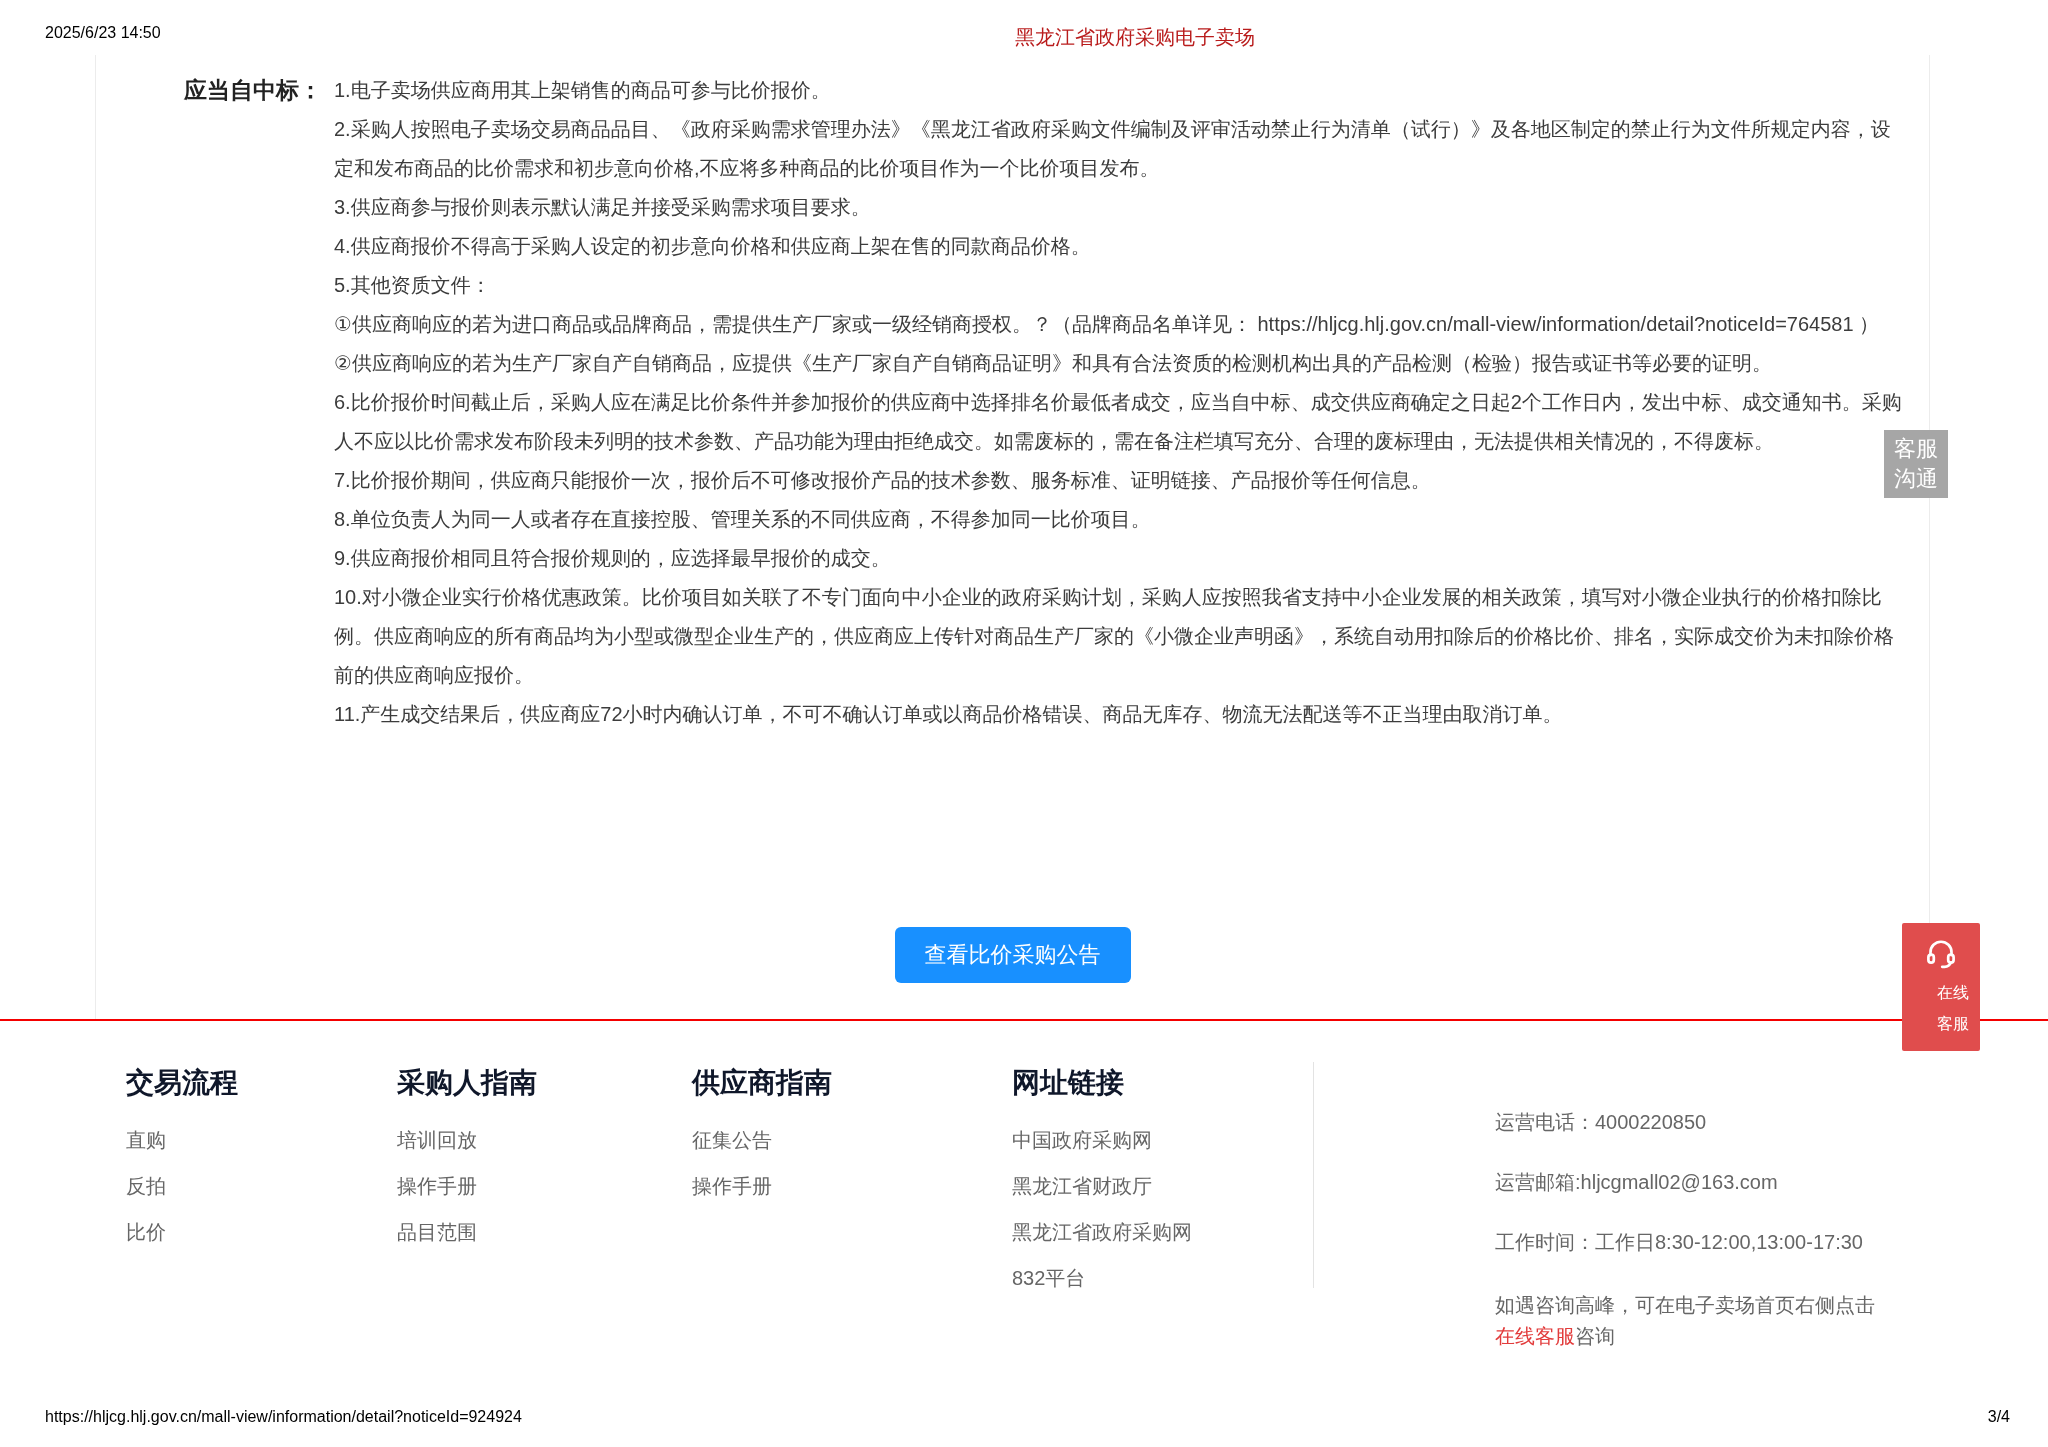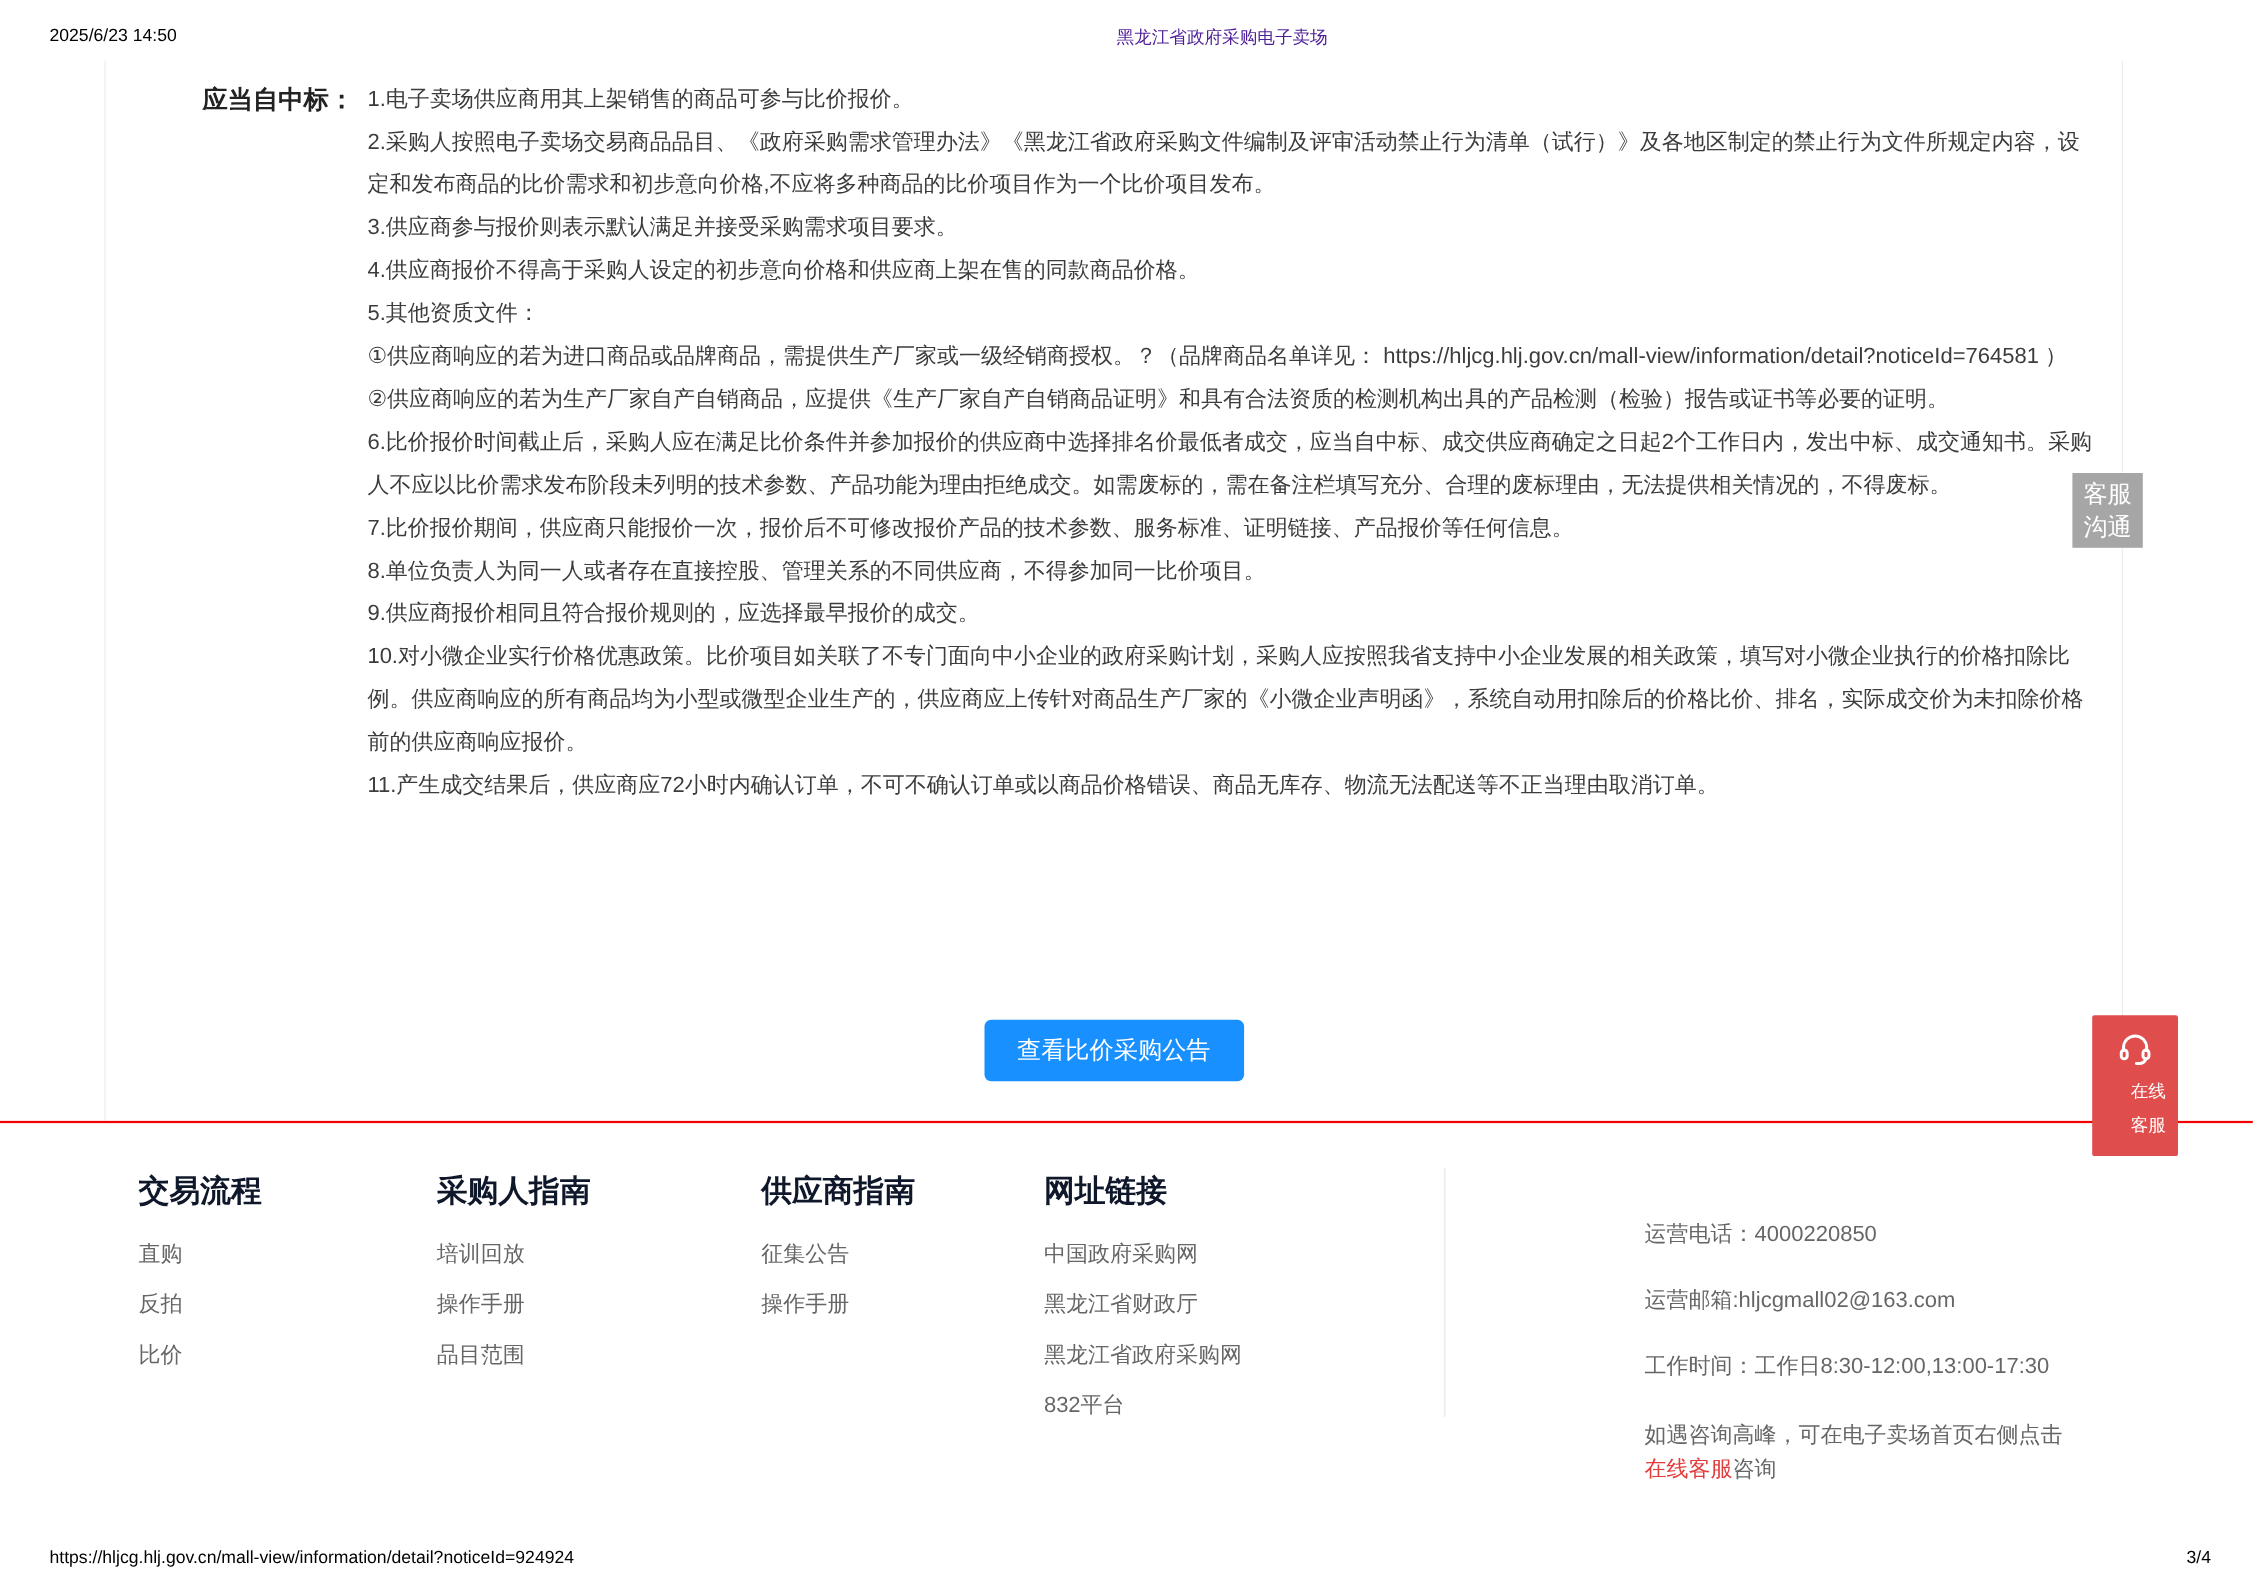--- a/index.html
+++ b/index.html
@@ -1,21 +1,21 @@
 <!DOCTYPE html>
 <html><head>
 <meta charset="utf-8">
 <style>
   html,body{margin:0;padding:0;background:#ffffff;}
   body{
     width:2048px;height:1447px;position:relative;overflow:hidden;
     font-family:"Liberation Sans","DejaVu Sans",sans-serif;color:#333;
   }
   .ph-date{position:absolute;left:45px;top:24px;font-size:16px;color:#000;}
-  .ph-title{position:absolute;left:1015px;top:24px;font-size:16px;color:#4c1d95;}
+  .ph-title{position:absolute;left:1015px;top:24px;font-size:20px;color:#b91c1c;}
 
   .content{
     position:absolute;left:95px;top:55px;width:1835px;height:964px;
     border-left:1px solid #ececec;border-right:1px solid #ececec;box-sizing:border-box;
   }
   .rules{display:flex;padding:16px 26px 0 88px;}
   .rules-label{
     font-size:23px;font-weight:bold;color:#222;white-space:nowrap;
     line-height:39px;flex:0 0 auto;
   }
@@ -26,21 +26,21 @@
     position:absolute;top:872px;left:50%;transform:translateX(-50%);
     background:#1890ff;color:#fff;font-size:22px;border:none;border-radius:6px;
     padding:13px 30px;cursor:pointer;font-family:inherit;white-space:nowrap;
   }
 
   .red-divider{position:absolute;left:0;top:1019px;width:2048px;height:0;border-top:2px solid #f40000;}
 
   .fcol{position:absolute;top:1064px;}
   .fcol-title{font-size:28px;color:#0f172a;font-weight:600;margin:0 0 28px 0;}
   .fcol-link{display:block;font-size:20px;color:#666;margin-bottom:26px;line-height:20px;text-decoration:none;cursor:pointer;}
-  .fcol-1{left:126px;}.fcol-2{left:397px;}.fcol-3{left:692px;}.fcol-4{left:949px;}
+  .fcol-1{left:126px;}.fcol-2{left:397px;}.fcol-3{left:692px;}.fcol-4{left:1012px;}
 
   .footer-vdivider{position:absolute;left:1313px;top:1062px;width:1px;height:226px;background:#e3e3e3;}
 
   .contact{position:absolute;left:1495px;top:1074px;width:480px;font-size:20px;color:#666;}
   .cline{margin-bottom:29px;line-height:24px;margin-top:36px;}
   .cline.note{margin-bottom:0;line-height:31px;}
   .cline.note2{margin:0;line-height:31px;}
   .red-link{color:#e23c3c;text-decoration:none;cursor:pointer;margin-top:15px;}
 
   .chat-tab{

